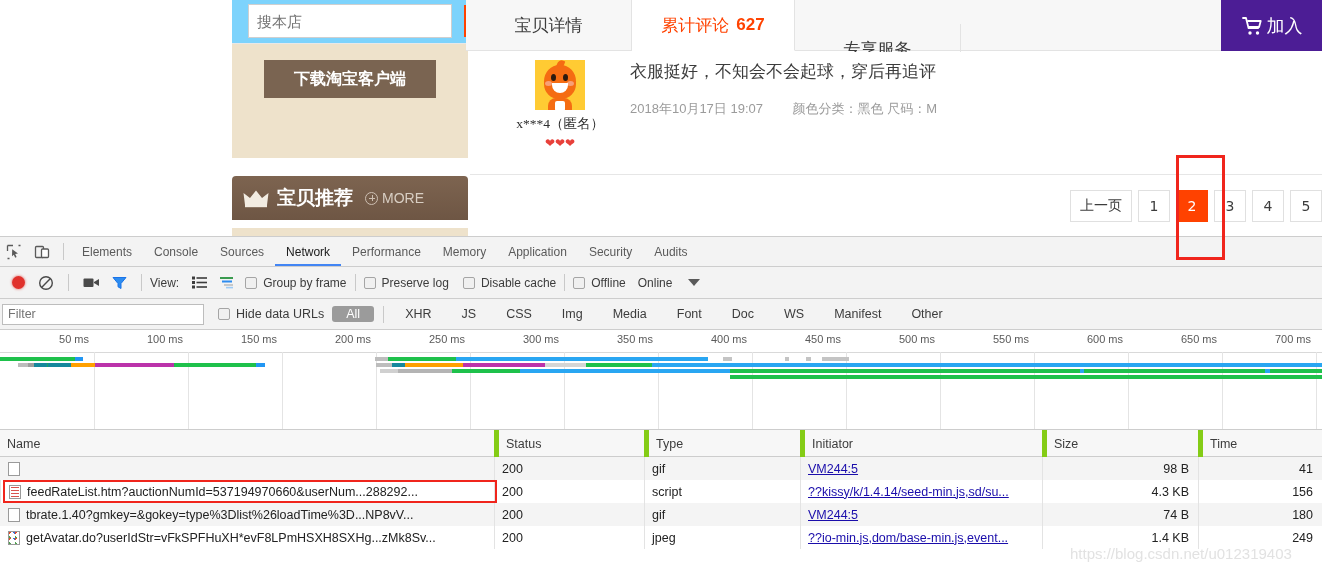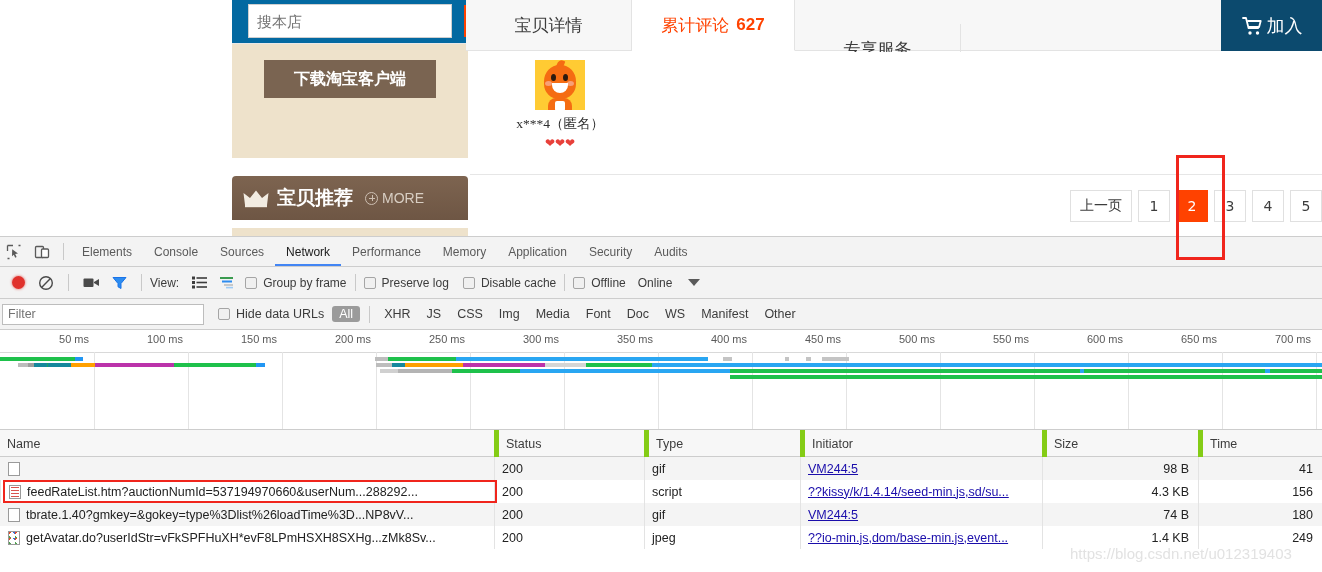--- a/index.html
+++ b/index.html
@@ -15,21 +15,21 @@
 
   
   #taobao {
     position: absolute; left: 0; top: 0; width: 1322px; height: 236px;
     background: #fff; overflow: hidden;
   }
 
   
   .shop-search-wrap {
     position: absolute; left: 232px; top: 0; width: 236px; height: 44px;
-    background: #0369a1; border-bottom: 1px solid #e8e8e8;
+    background: #7dd3fc; border-bottom: 1px solid #e8e8e8;
   }
   .shop-search {
     position: absolute; left: 16px; top: 4px; width: 204px; height: 34px;
     border: 1px solid #cfcfcf; background: #fff; display: flex;
   }
   .shop-search input {
     flex: 1; border: 0; outline: none; padding: 0 8px;
     font-family: "Liberation Sans", "DejaVu Sans", sans-serif;
     font-size: 15px; color: #666; background: transparent;
   }
@@ -99,21 +99,21 @@
     position: absolute; top: 0; height: 51px;
     display: flex; align-items: center; justify-content: center;
     font-size: 17px; color: #3c3c3c; cursor: pointer;
     font-family: "DejaVu Sans", sans-serif;
     border-right: 1px solid #e3e3e3;
   }
   .tab.active { background: #fff; color: #ff4200; border-bottom: 1px solid #fff; }
   .tab .cnt { font-weight: 700; margin-left: 7px; font-family: "Liberation Sans", sans-serif; }
   .tab-cart {
     position: absolute; left: 1221px; top: 0; width: 101px; height: 51px;
-    background: #0c4a6e; color: #fff;
+    background: #4c1d95; color: #fff;
     display: flex; align-items: center; justify-content: center; gap: 4px;
     font-size: 18px; cursor: pointer; font-family: "DejaVu Sans", sans-serif;
   }
 
   
   .review { position: absolute; left: 470px; top: 52px; width: 852px; height: 122px; background:#fff; }
   .avatar-col { position: absolute; left: 30px; top: 8px; width: 120px; text-align: center; }
   .avatar {
     width: 50px; height: 50px; margin: 0 auto; background: #ffcb33; position: relative; overflow: hidden;
   }
@@ -209,21 +209,21 @@
     font-size: 12.5px; color: #3c3c3c;
   }
   .filter-input {
     width: 202px; height: 21px; margin-left: 2px;
     border: 1px solid #bdbdbd; background: #fff; outline: none;
     padding: 0 5px; font-size: 12.5px; color: #333;
     font-family: "Liberation Sans", "DejaVu Sans", sans-serif;
   }
   .filter-input::placeholder { color: #737373; }
   .fb-sep { width: 1px; height: 17px; background: #c9c9c9; margin: 0 7px; }
-  .ftype { padding: 1px 7px; border-radius: 3px; cursor: pointer; margin-right: 2px; }
+  .ftype { padding: 1px 14px; border-radius: 3px; cursor: pointer; margin-right: 2px; }
   .ftype.active { background: #9b9b9b; color: #fff; }
 
   
   .dt-overview {
     position: relative; height: 100px; background: #fff;
     border-bottom: 1px solid #cdcdcd; overflow: hidden;
   }
   .ov-ruler { position: absolute; left: 0; top: 0; width: 100%; height: 100px; }
   .ov-tick {
     position: absolute; top: 22px; bottom: 0; width: 1px; background: #e4e4e4;
@@ -352,20 +352,27 @@
           <div class="av-cheek l"></div>
             <div class="av-cheek r"></div>
           <div class="av-eye l"></div>
             <div class="av-eye r"></div>
           <div class="av-mouth"></div>
           <div class="av-body"></div>
           <div class="av-bib"></div>
         </div>
         <div class="avatar-name">x***4（匿名）</div>
         <div class="hearts">❤❤❤</div>
+      </div>
+      <div class="review-body">
+        <div class="review-text">衣服挺好，不知会不会起球，穿后再追评</div>
+        <div class="review-meta">
+          <span>2018年10月17日 19:07</span>
+          <span class="sku">颜色分类：黑色 尺码：M</span>
+        </div>
       </div>
     </div>
     <div class="review-sep"></div>
 
     <div class="pager" style="right:0px;">
       <div class="pg prev">上一页</div>
       <div class="pg">1</div>
       <div class="pg current">2</div>
       <div class="pg">3</div>
       <div class="pg">4</div>

